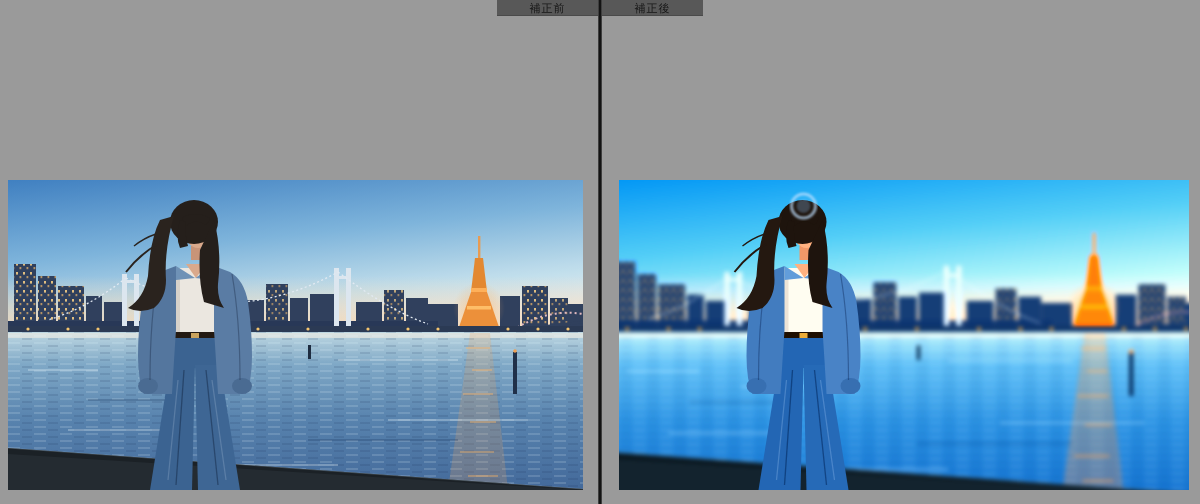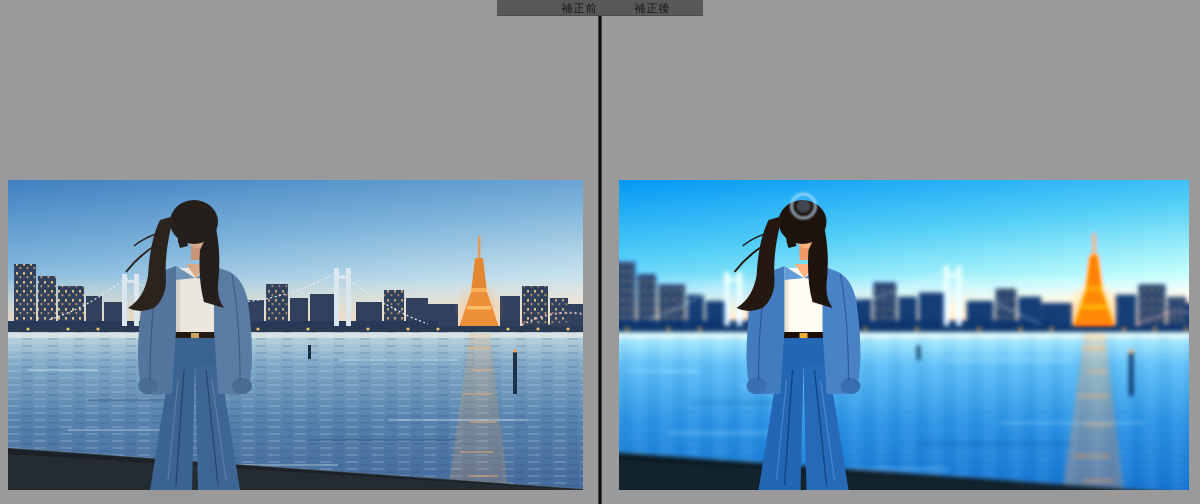--- a/index.html
+++ b/index.html
@@ -14,21 +14,21 @@
   .pane-divider{
     position:absolute;left:598px;top:0;width:4px;height:504px;
     background:linear-gradient(90deg,#6a6a6a 0%,var(--divider,#131313) 25%,var(--divider,#131313) 75%,#6a6a6a 100%);
   }
   .version-tab{
     position:absolute;top:0;height:15px;width:101px;
     background:var(--tab-bg,#585858);
     border-bottom:1px solid var(--tab-border,#4A4A4A);
     display:flex;align-items:center;justify-content:center;
   }
-  .tab-before{left:497px;padding-left:32px;}
+  .tab-before{left:497px;}
   .tab-after{left:602px;}
   .tab-label{
     font-size:11px;line-height:14px;color:var(--tab-text,#151515);
     letter-spacing:1px;user-select:none;
   }
 
   figure.photo{
     margin:0;position:absolute;top:180px;height:310px;overflow:hidden;
     background:#6f93b5;
   }

